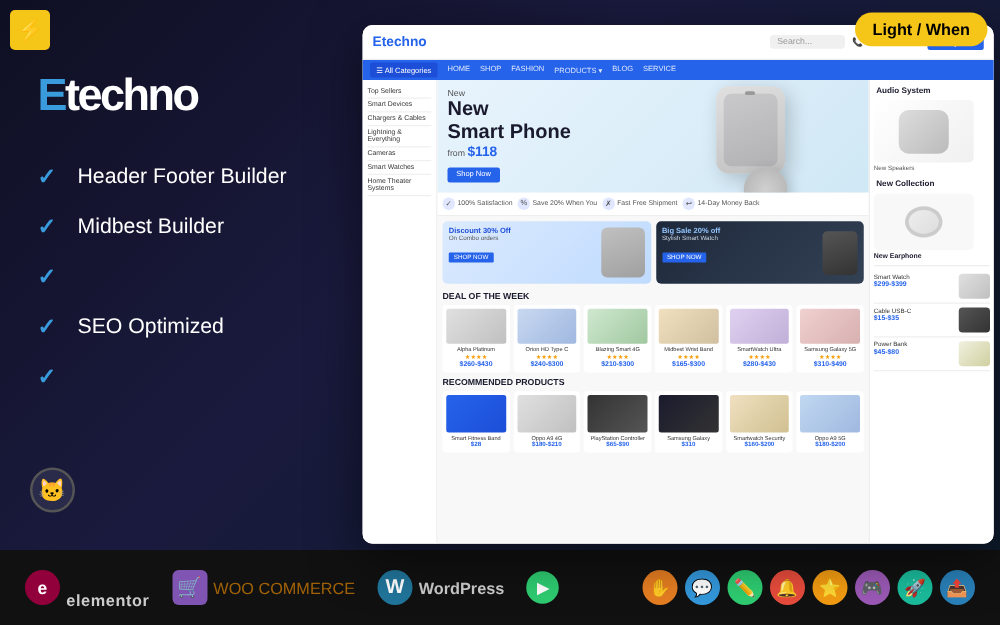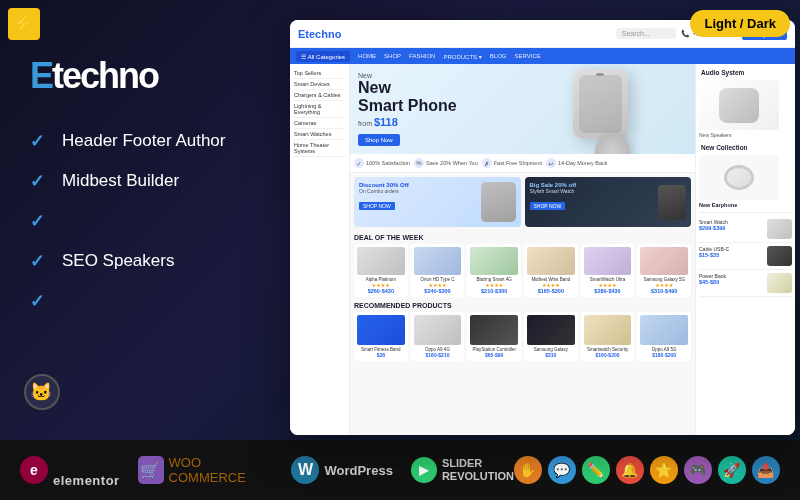--- a/index.html
+++ b/index.html
@@ -576,43 +576,43 @@
   </style>
 </head>
 <body>
 
 <div class="bg"></div>
 
 <div class="lightning-badge">
   <span>⚡</span>
 </div>
 
-<div class="theme-badge">Light / Dark</div>
+<div class="theme-badge">Light / When</div>
 
 <div class="logo">
   <div class="logo-e">
     <span style="color:#3a9bdc;">E</span><span style="font-size:36px;font-weight:700;color:#fff;">techno</span>
   </div>
 </div>
 
 <div class="features">
   <div class="feature-item">
     <span class="check-icon">✓</span>
-    <span class="feature-text">Header Footer Author</span>
+    <span class="feature-text">Header Footer Builder</span>
   </div>
   <div class="feature-item">
     <span class="check-icon">✓</span>
     <span class="feature-text">Midbest Builder</span>
   </div>
   <div class="feature-item">
     <span class="check-icon">✓</span>
   </div>
   <div class="feature-item">
     <span class="check-icon">✓</span>
-    <span class="feature-text">SEO Speakers</span>
+    <span class="feature-text">SEO Optimized</span>
   </div>
   <div class="feature-item">
     <span class="check-icon">✓</span>
   </div>
 </div>
 
 <div class="guru-author">
   <div class="guru-icon">🐱</div>
 </div>
 
@@ -629,21 +629,20 @@
       <span class="woo-text">WOO COMMERCE</span>
     </div>
 
     <div class="wp-logo">
       <div class="wp-icon">W</div>
       <span class="wp-text">WordPress</span>
     </div>
 
     <div class="slider-logo">
       <div class="sl-icon">▶</div>
-      <span class="sl-text">SLIDER<br>REVOLUTION</span>
     </div>
   </div>
 
   <div class="social-icons">
     <div class="social-circle" style="background:#e67e22;">✋</div>
     <div class="social-circle" style="background:#3498db;">💬</div>
     <div class="social-circle" style="background:#2ecc71;">✏️</div>
     <div class="social-circle" style="background:#e74c3c;">🔔</div>
     <div class="social-circle" style="background:#f39c12;">⭐</div>
     <div class="social-circle" style="background:#9b59b6;">🎮</div>

